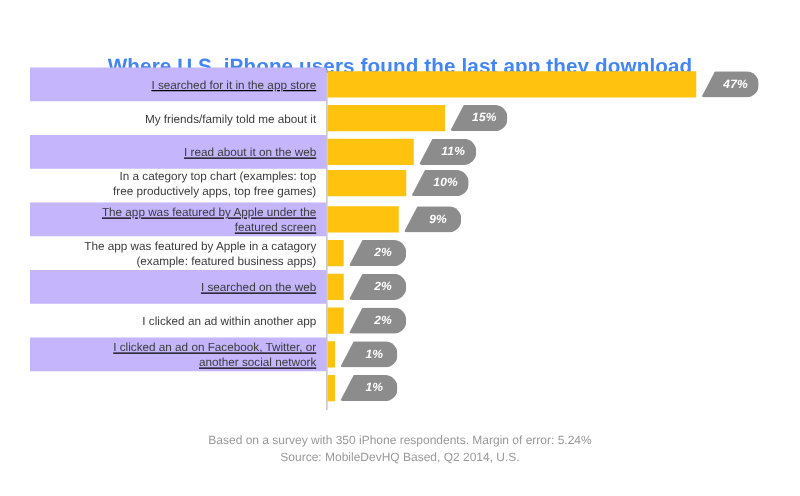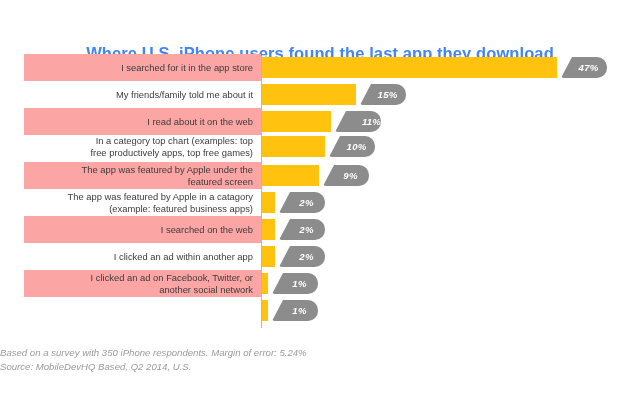--- a/index.html
+++ b/index.html
@@ -66,21 +66,21 @@
     left: 24px;
     top: 0;
     width: 237px;
     height: 27px;
     display: flex;
     align-items: center;
     justify-content: flex-end;
     padding-right: 8px;
     background: transparent;
   }
-  .label-box.shaded { background: #fca5a5; }
+  .label-box.shaded { background: #c4b5fd; text-decoration: underline; }
 
   .label-text {
     text-align: right;
     font-size: 9.4px;
     line-height: 11.3px;
     color: #3c3c3c;
     white-space: pre-line;
   }
 
   
@@ -115,22 +115,22 @@
     color: #ffffff;
     letter-spacing: 0.2px;
   }
 
   
   #footnote {
     position: absolute;
     top: 346px;
     left: 0;
     width: 640px;
+    text-align: center;
     font-size: 9.6px;
-    font-style: italic;
     line-height: 14px;
     color: #9a9a9a;
   }
   #footnote div { white-space: nowrap; }
 </style>
 </head>
 <body>
 
 <div id="page">
 
@@ -155,21 +155,21 @@
           <div class="bar" style="width: 94px;"></div>
           <div class="callout" style="left: 360px; width: 46px;">
             <span class="callout-text">15%</span>
           </div>
         </div>
         <div class="row" style="top: 54px;">
           <div class="label-box shaded">
             <div class="label-text">I read about it on the web</div>
           </div>
           <div class="bar" style="width: 69px;"></div>
-          <div class="callout" style="left: 335px; width: 46px; justify-content: flex-end;">
+          <div class="callout" style="left: 335px; width: 46px;">
             <span class="callout-text">11%</span>
           </div>
         </div>
         <div class="row" style="top: 79px;">
           <div class="label-box">
             <div class="label-text">In a category top chart (examples: top
 free productively apps, top free games)</div>
           </div>
           <div class="bar" style="width: 63px;"></div>
           <div class="callout" style="left: 329px; width: 46px;">

